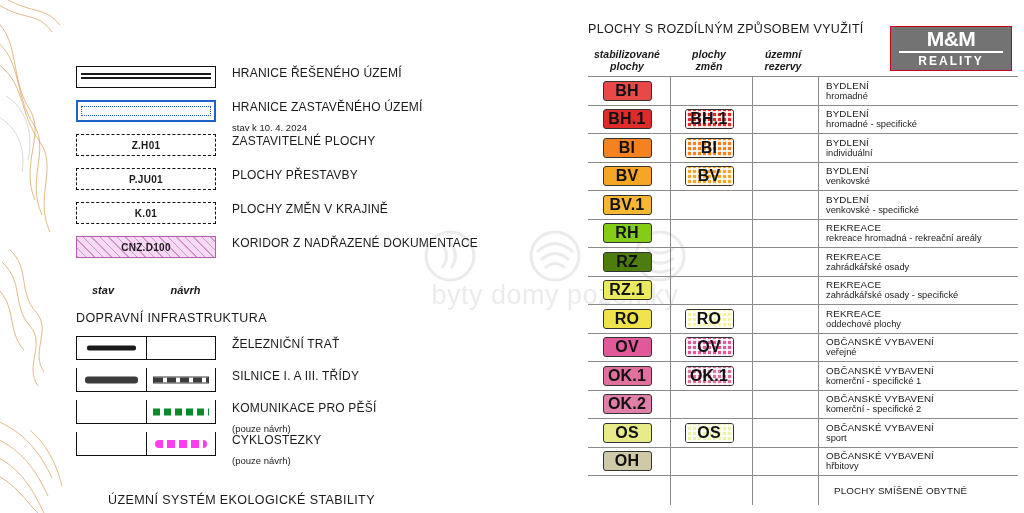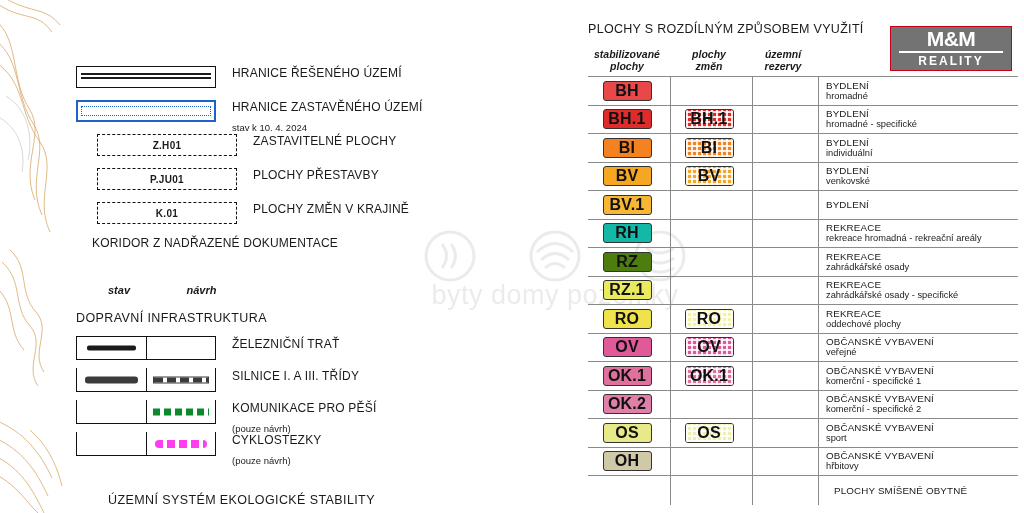--- a/index.html
+++ b/index.html
@@ -59,33 +59,33 @@
   
   .fill-hranice-reseneho::before{
     content:""; position:absolute; left:4px; right:4px; top:6px; height:8px;
     background:linear-gradient(#1a1a1a 0 2px, #fff 2px 4px, #1a1a1a 4px 6px, #fff 6px 8px);
   }
   .fill-zastaveneho { border:2px solid #1b63c9 !important; }
   .fill-zastaveneho::before{
     content:""; position:absolute; left:3px; right:3px; top:4px; bottom:4px;
     border:1px dotted #1b63c9;
   }
-  .dashed-inner { border:1px dashed #111 !important;margin-left:21px; }
+  .dashed-inner { border:1px dashed #111 !important; }
   .fill-koridor { background:#f6d9f2; border:1px solid #b45fae !important; }
   .fill-koridor::after{
     content:""; position:absolute; inset:0;
     background:repeating-linear-gradient(45deg, rgba(180,95,174,.55) 0 1px, transparent 1px 6px);
   }
 
   
   #stavnavrh { position:absolute; left:76px; top:280px; width:300px; z-index:3; }
   #stavnavrh .sn {
     display:inline-block; font-size:11px; font-style:italic; font-weight:bold;
   }
-  #stavnavrh .sn.a { margin-left:32px; }
+  #stavnavrh .sn.a { margin-left:16px; }
   #stavnavrh .sn.b { margin-left:52px; }
 
   #doprava-title {
     position:absolute; left:76px; top:311px; font-size:12.5px; letter-spacing:.4px; z-index:3;
   }
   #eko-title {
     position:absolute; left:76px; top:493px; font-size:12.5px; letter-spacing:.4px; z-index:3;margin-left:32px;
   }
 
   
@@ -244,20 +244,23 @@
   <div class="lrow">
     <div class="lbox dashed-inner">
       <span class="swatch-label">K.01</span>
     </div>
     <div class="ltext">
       <div class="t1">PLOCHY ZMĚN V KRAJINĚ</div>
     </div>
   </div>
 
   <div class="lrow">
+    <div class="lbox fill-koridor">
+      <span class="swatch-label" style="z-index:3">CNZ.D100</span>
+    </div>
     <div class="ltext">
       <div class="t1">KORIDOR Z NADŘAZENÉ DOKUMENTACE</div>
     </div>
   </div>
 </div>
 
 <div id="stavnavrh">
   <span class="sn a">stav</span>
   <span class="sn b">návrh</span>
 </div>
@@ -403,26 +406,27 @@
     </div>
 
     <div class="rrow">
       <div class="rcell">
           <span class="chip" style="background:#f7b733">BV.1</span>
         </div>
       <div class="rcell c2"></div>
       <div class="rcell c3"></div>
       <div class="rdesc">
         <div class="d1">BYDLENÍ</div>
-      </div>
-    </div>
-
-    <div class="rrow">
-      <div class="rcell">
-          <span class="chip" style="background:#14b8a6">RH</span>
+        <div class="d2">venkovské - specifické</div>
+      </div>
+    </div>
+
+    <div class="rrow">
+      <div class="rcell">
+          <span class="chip" style="background:#84cc16">RH</span>
         </div>
       <div class="rcell c2"></div>
       <div class="rcell c3"></div>
       <div class="rdesc">
         <div class="d1">REKREACE</div>
         <div class="d2">rekreace hromadná - rekreační areály</div>
       </div>
     </div>
 
     <div class="rrow">

